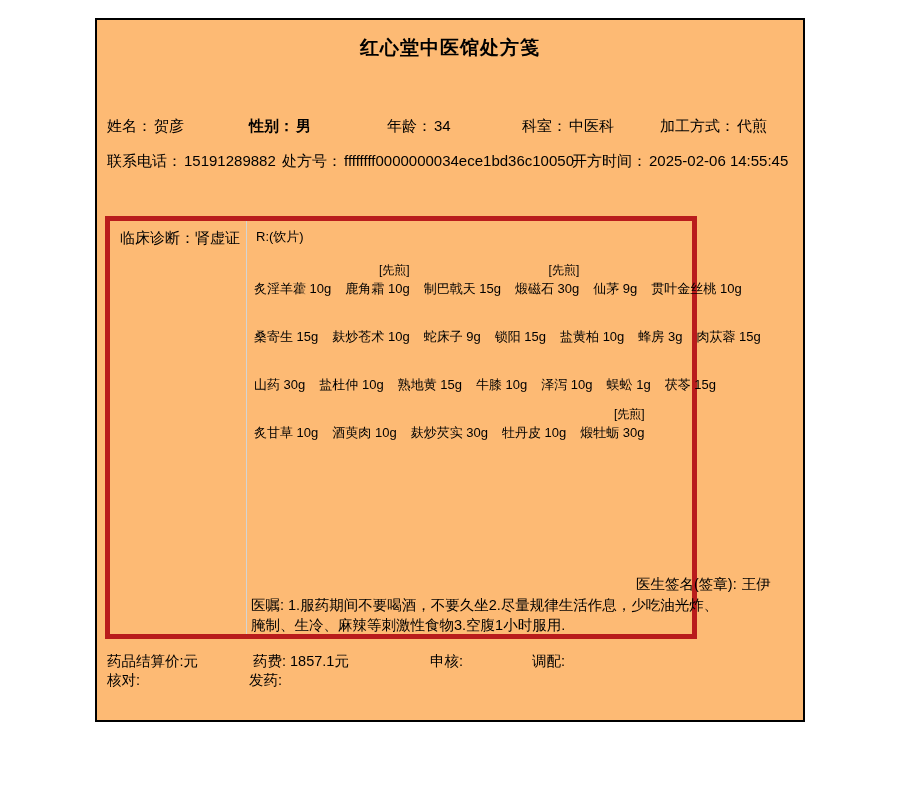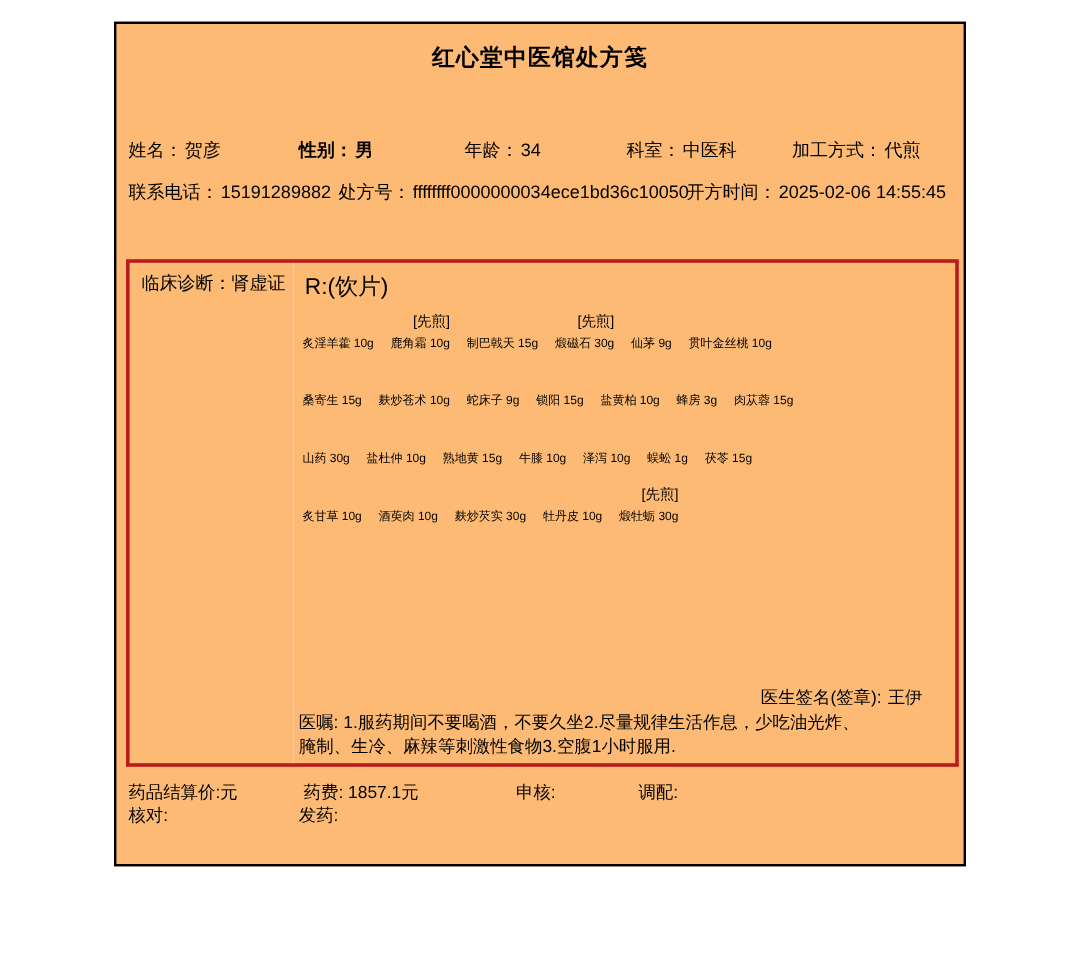--- a/index.html
+++ b/index.html
@@ -29,57 +29,57 @@
   .field {
     position: absolute;
     font-size: 15px;
     white-space: nowrap;
     line-height: 18px;
   }
   .field .val { margin-left: 2px; }
   .rx-table {
     position: absolute;
     left: 8px; top: 196px;
-    width: 694px; height: 423px;
-    border: 3px solid #b91c1c;
+    width: 592px; height: 423px;
+    border: 5px solid #b91c1c;
     display: flex;
   }
   .diag-cell {
     width: 137px;
     border-right: 1px solid #d4d4d4;
     padding: 8px 6px 0 10px;
     font-size: 15px;
   }
   .rx-cell {
     position: relative;
     flex: 1;
   }
   .rx-label {
     position: absolute;
     left: 9px; top: 7px;
-    font-size: 19px;
+    font-size: 13px;
   }
   .herb-list {
     position: absolute;
     left: 7px; top: 39px;
     width: 540px;
   }
   .herb-row { margin-bottom: 10px; white-space: nowrap; }
   .herb-item { display: inline-block; margin-right: 14px; vertical-align: bottom; }
   .herb-tag {
     display: block;
     height: 20px; line-height: 20px;
     font-size: 12px;
     text-align: right;
     white-space: nowrap;
   }
   .herb-text {
     display: block;
     height: 18px; line-height: 18px;
-    font-size: 10px;
+    font-size: 13px;
     white-space: nowrap;
   }
   .rx-summary {
     position: absolute;
     left: 4px; top: 354px;
     width: 680px;
     font-size: 14.5px;
     line-height: 19px;
     white-space: nowrap;
   }

